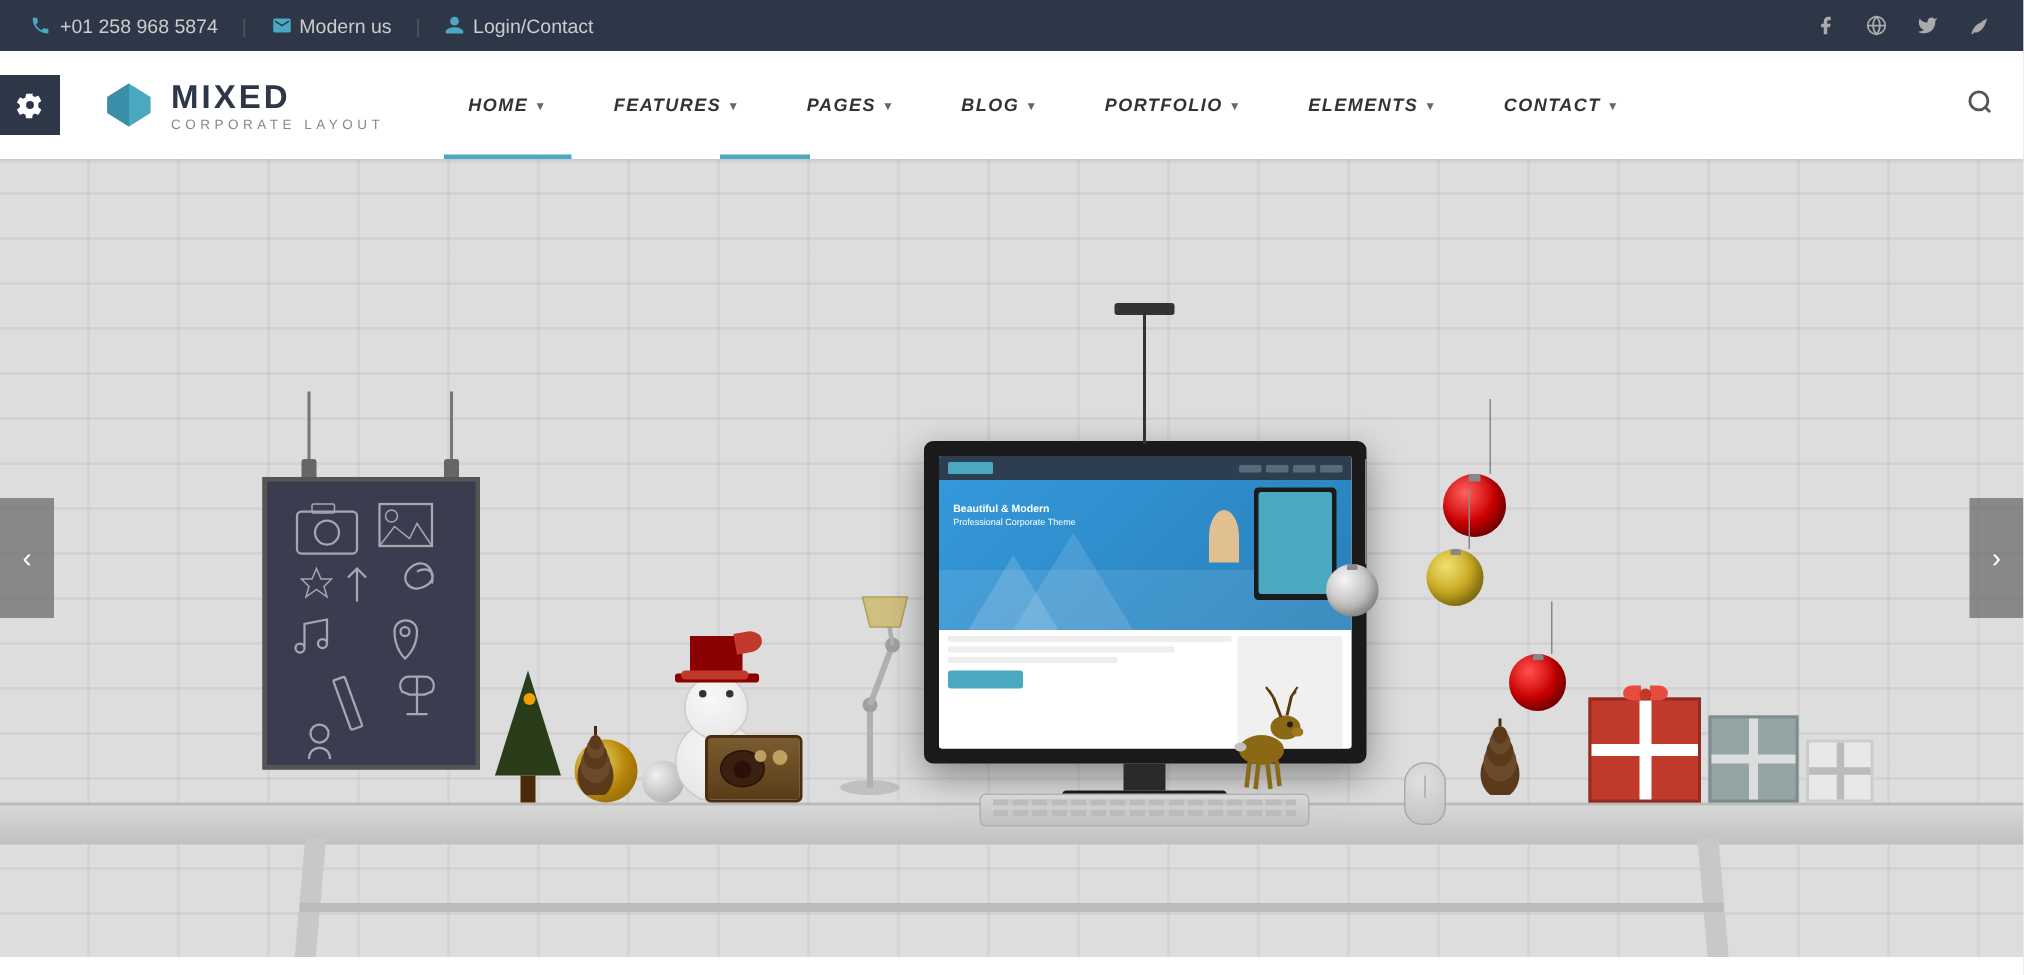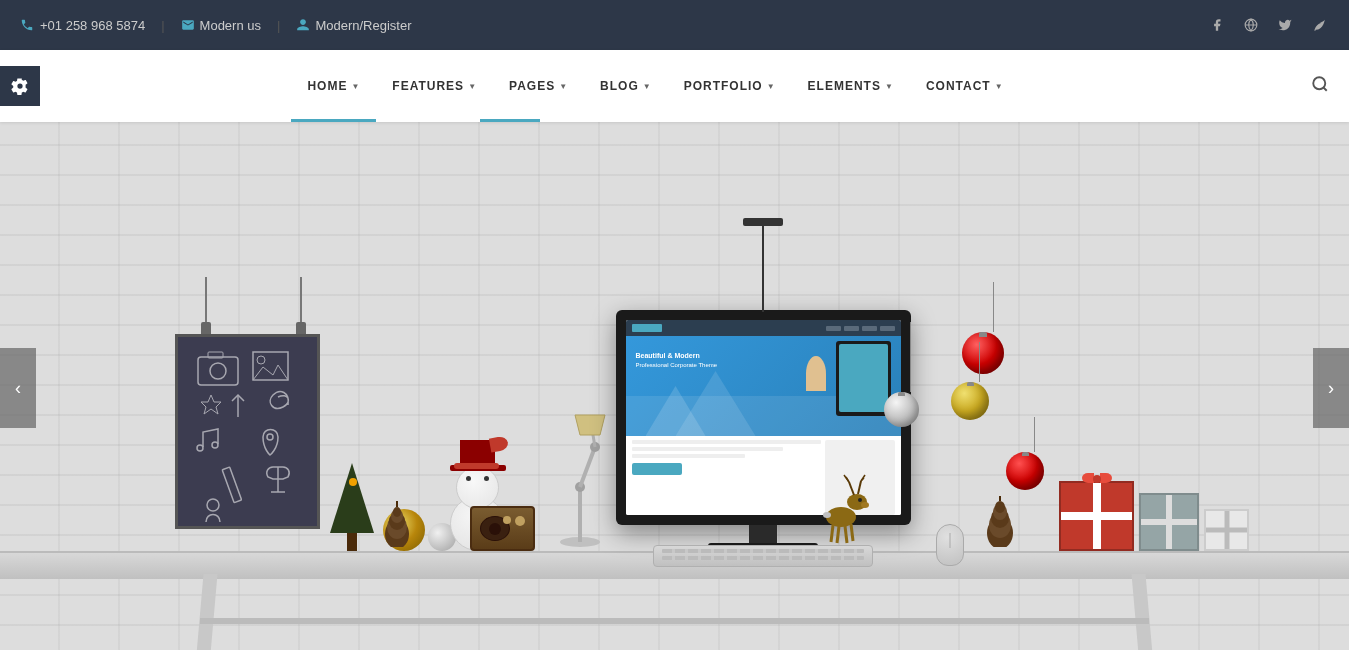--- a/index.html
+++ b/index.html
@@ -1,21 +1,21 @@
 <!DOCTYPE html>
 <html><head>
   <meta charset="utf-8">
   <style>
     * { margin: 0; padding: 0; box-sizing: border-box; }
     body { font-family: 'Arial', sans-serif; overflow-x: hidden; width: 1349px; }
 
     
     .top-bar {
       background: #2d3748;
-      height: 50px;
+      height: 34px;
       display: flex;
       align-items: center;
       justify-content: space-between;
       padding: 0 20px;
       color: #ccc;
       font-size: 13px;
     }
     .top-bar-left {
       display: flex;
       align-items: center;
@@ -83,23 +83,24 @@
       cursor: pointer;
       position: absolute;
       left: 0;
       top: 50%;
       transform: translateY(-50%);
       font-size: 16px;
     }
     .nav-links {
       display: flex;
       align-items: center;
-      gap: 0;
+      gap: 12px;
       flex: 1;
-      justify-content: center;
+      justify-content: flex-start;
+      font-style: italic;
     }
     .nav-item {
       display: flex;
       align-items: center;
       gap: 4px;
       padding: 0 16px;
       height: 72px;
       font-size: 12px;
       font-weight: 600;
       letter-spacing: 1px;
@@ -195,21 +196,21 @@
       <svg width="14" height="14" viewBox="0 0 24 24" fill="#4aa8c0">
         <path d="M20 4H4c-1.1 0-2 .9-2 2v12c0 1.1.9 2 2 2h16c1.1 0 2-.9 2-2V6c0-1.1-.9-2-2-2zm0 4l-8 5-8-5V6l8 5 8-5v2z"></path>
       </svg>
       <span>Modern us</span>
     </span>
     <span class="divider">|</span>
     <span style="cursor:pointer; display:flex; align-items:center; gap:5px;">
       <svg width="14" height="14" viewBox="0 0 24 24" fill="#4aa8c0">
         <path d="M12 12c2.7 0 5-2.3 5-5s-2.3-5-5-5-5 2.3-5 5 2.3 5 5 5zm0 2c-3.3 0-10 1.7-10 5v2h20v-2c0-3.3-6.7-5-10-5z"></path>
       </svg>
-      <span>Modern/Register</span>
+      <span>Login/Contact</span>
     </span>
   </div>
   <div class="top-bar-right">
     <span class="social-icon">
       <svg width="14" height="14" viewBox="0 0 24 24" fill="#aaa">
           <path d="M18 2h-3a5 5 0 0 0-5 5v3H7v4h3v8h4v-8h3l1-4h-4V7a1 1 0 0 1 1-1h3z"></path>
         </svg>
     </span>
     <span class="social-icon">
       <svg width="14" height="14" viewBox="0 0 24 24" fill="#aaa">
@@ -231,20 +232,31 @@
 </div>
 
 <div class="navbar">
 
   <div class="settings-btn">
     <svg width="18" height="18" viewBox="0 0 24 24" fill="white">
       <path d="M12 15.5a3.5 3.5 0 0 1-3.5-3.5A3.5 3.5 0 0 1 12 8.5a3.5 3.5 0 0 1 3.5 3.5A3.5 3.5 0 0 1 12 15.5m7.43-2.92c.04-.34.07-.68.07-1.08s-.03-.74-.07-1.08l2.31-1.82c.21-.17.27-.45.13-.68l-2.19-3.81c-.13-.24-.42-.32-.65-.24l-2.72 1.1c-.57-.44-1.18-.81-1.86-1.08l-.41-2.91C13.94 2.18 13.68 2 13.4 2h-4.4c-.28 0-.54.18-.58.46l-.41 2.91c-.68.27-1.29.64-1.86 1.08l-2.72-1.1c-.23-.09-.52 0-.65.24L.6 9.4c-.14.23-.08.51.13.68l2.31 1.82c-.04.34-.07.69-.07 1.08s.03.74.07 1.08L.73 15.88c-.21.17-.27.45-.13.68l2.19 3.81c.13.24.42.32.65.24l2.72-1.1c.57.44 1.18.81 1.86 1.08l.41 2.91c.04.28.3.46.58.46h4.4c.28 0 .54-.18.58-.46l.41-2.91c.68-.27 1.29-.64 1.86-1.08l2.72 1.1c.23.09.52 0 .65-.24l2.19-3.81c.14-.23.08-.51-.13-.68l-2.31-1.82z"></path>
     </svg>
   </div>
 
+  <div class="logo-area" style="margin-left: 48px;">
+    <svg class="logo-icon" viewBox="0 0 40 40" width="40" height="40">
+      <polygon points="20,4 36,14 36,26 20,36" fill="#4aa8c0"></polygon>
+      <polygon points="20,4 4,14 4,26 20,36" fill="#2d3748" opacity="0.8"></polygon>
+      <polygon points="4,14 20,4 20,36 4,26" fill="#3a8fa8"></polygon>
+    </svg>
+    <div class="logo-text-wrap">
+      <span class="logo-main">MIXED</span>
+      <span class="logo-sub">CORPORATE LAYOUT</span>
+    </div>
+  </div>
 
   <div class="nav-links">
     <div class="nav-item active">
       <span>HOME</span>
       <span class="chevron">▼</span>
     </div>
     <div class="nav-item">
       <span>FEATURES</span>
       <span class="chevron">▼</span>
     </div>

